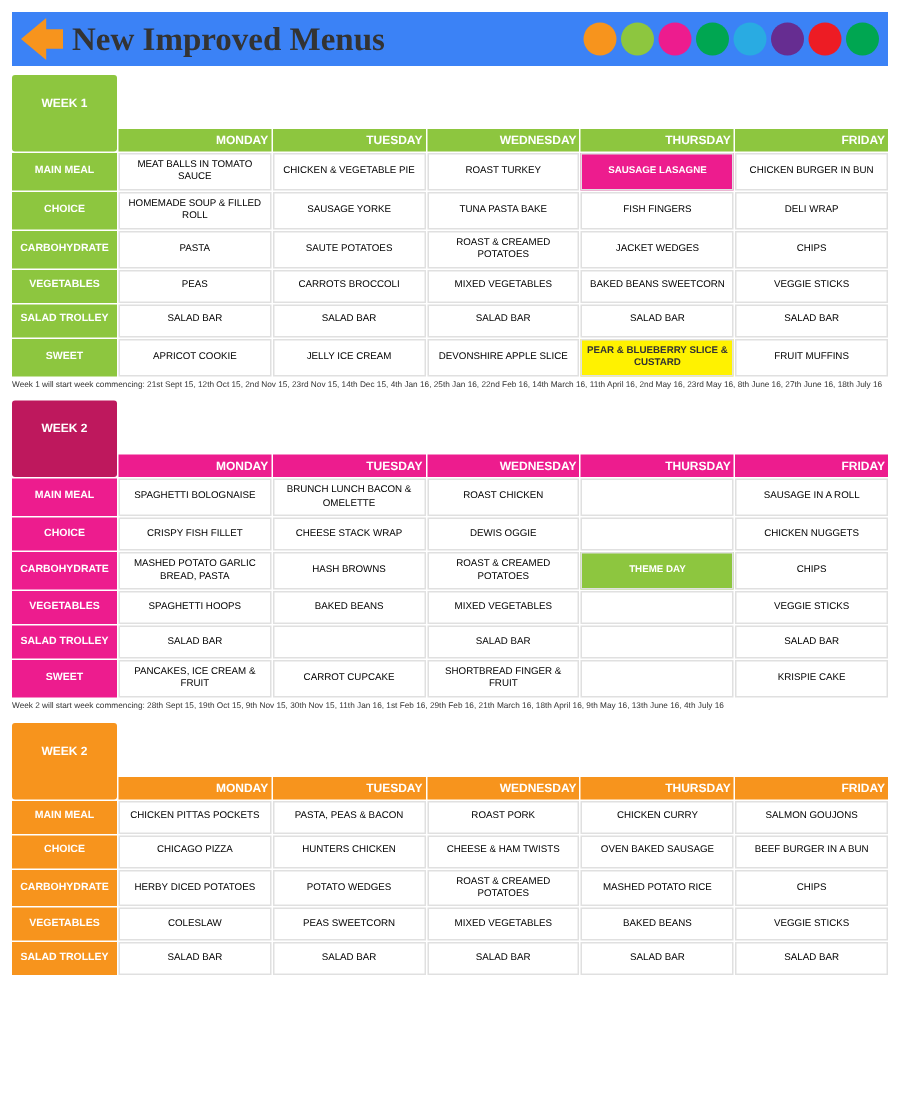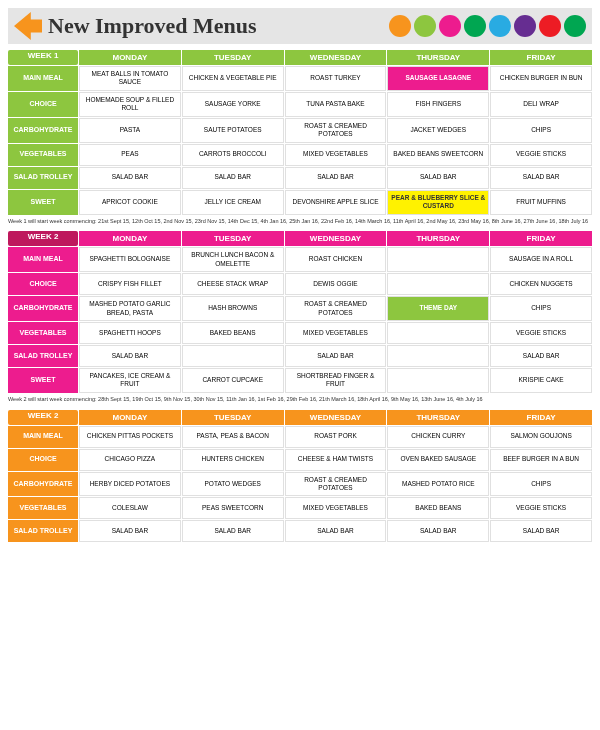--- a/index.html
+++ b/index.html
@@ -16,21 +16,21 @@
       height: 730px;
       background: white;
       padding: 8px;
       overflow: hidden;
     }
     .header {
       display: flex;
       align-items: center;
       margin-bottom: 6px;
       padding: 4px 6px;
-      background: #e5e5e5;
+      background: #3b82f6;
     }
     .header-arrow {
       width: 28px;
       height: 28px;
       margin-right: 6px;
     }
     .header-title {
       font-size: 22px;
       font-weight: bold;
       color: #333;
@@ -52,36 +52,37 @@
     .week-section {
       margin-bottom: 4px;
     }
     .week-header {
       display: grid;
       grid-template-columns: 70px repeat(5, 1fr);
       gap: 1px;
       margin-bottom: 1px;
     }
     .week-label {
-      padding: 1px 4px;
+      padding: 14px 4px;
       font-size: 8px;
       font-weight: bold;
       color: white;
       text-align: center;
       border-radius: 2px;
     }
     .week1-label { background: #8dc63f; }
     .week2-label { background: #be185d; }
     .week3-label { background: #f7941d; }
     .day-header {
       padding: 3px 2px;
       font-size: 8px;
       font-weight: bold;
       color: white;
-      text-align: center;
+      text-align: right;
+      margin-top: 36px;
     }
     .week1-day { background: #8dc63f; }
     .week2-day { background: #ed1c8e; }
     .week3-day { background: #f7941d; }
 
     .menu-row {
       display: grid;
       grid-template-columns: 70px repeat(5, 1fr);
       gap: 1px;
       margin-bottom: 1px;

